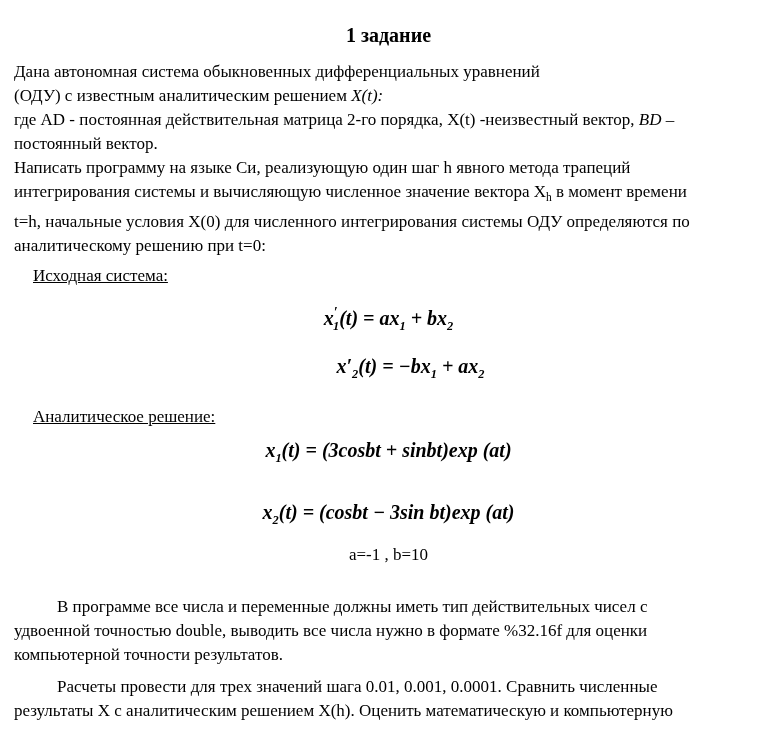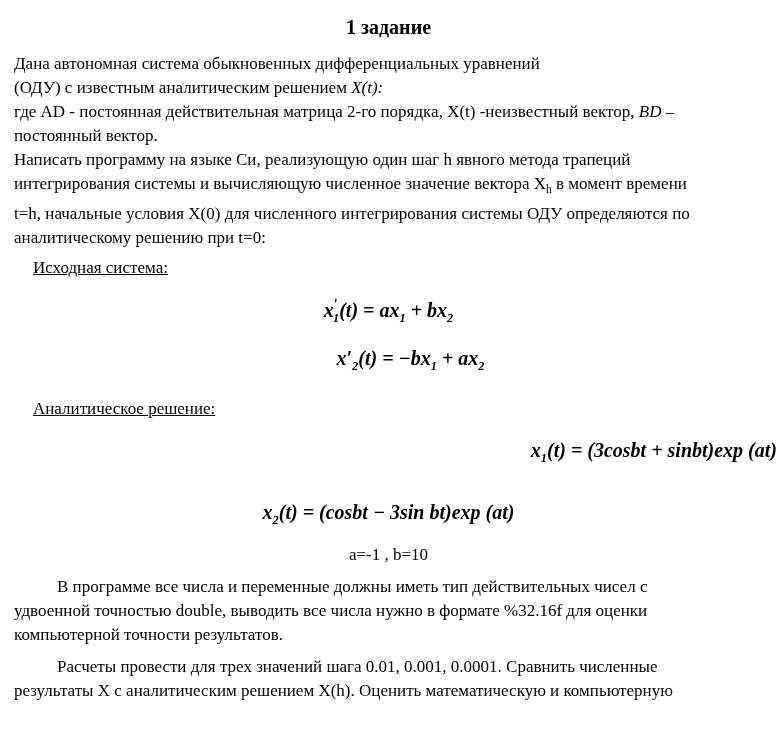--- a/index.html
+++ b/index.html
@@ -7,35 +7,35 @@
     position: relative;
     width: 777px;
     height: 744px;
     background: #ffffff;
     color: #000000;
     font-family: "Liberation Serif", serif;
     font-size: 17px;
     overflow: hidden;
   }
   .title {
-    padding-top: 14px;
+    padding-top: 22px;
     text-align: center;
     font-weight: bold;
     font-size: 20px;
     line-height: 26px;
   }
   .para {
     margin: 0;
     padding-left: 14px;
     padding-right: 14px;
     line-height: 24px;
   }
   .para .line { white-space: nowrap; }
   .para1 { margin-top: 12px; }
-  .para2 { margin-top: 8px; }
+  .para2 { margin-top: 28px; }
   .para3 { margin-top: 8px; }
   .indent-first .line:first-child { text-indent: 43px; }
   .it { font-style: italic; }
   .sec-heading {
     margin-left: 33px;
     margin-right: 14px;
     line-height: 24px;
     text-decoration: underline;
     white-space: nowrap;
   }
@@ -45,21 +45,21 @@
   .formula {
     text-align: center;
     font-style: italic;
     font-size: 20px;
     line-height: 26px;
     white-space: nowrap;
     font-weight: bold;
   }
   .f1 { margin-top: 12px; }
   .f2 { margin-top: 14px; margin-left: 44px; }
-  .f3 { margin-top: 16px; text-align: right; }
+  .f3 { margin-top: 8px; }
   .f4 { margin-top: 28px; }
   .formula sub { font-size: 62%; font-style: italic; }
   .formula sup.fprime { font-size: 70%; }
   sub.tuck { margin-left: -0.38em; }
   .params-line {
     margin-top: 10px;
     text-align: center;
     line-height: 24px;
   }
   sub.small-h { font-size: 68%; }

